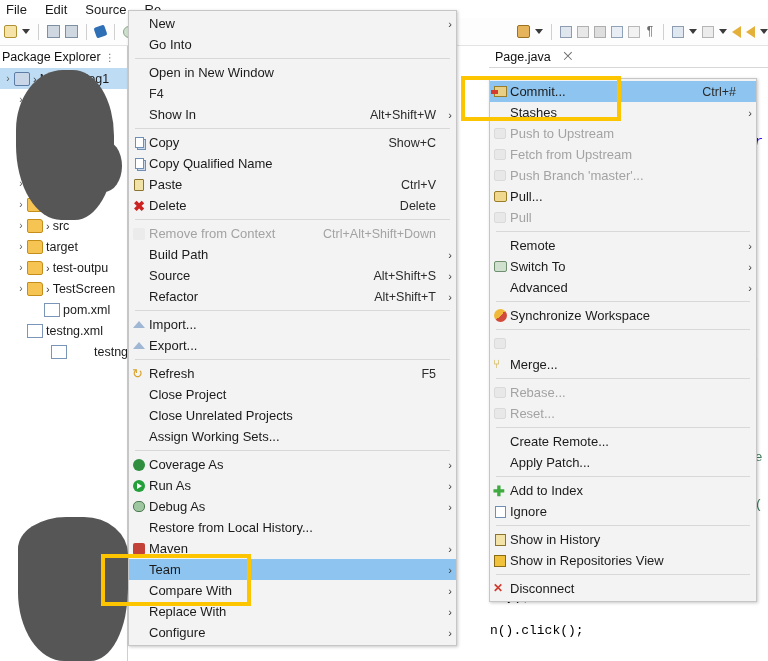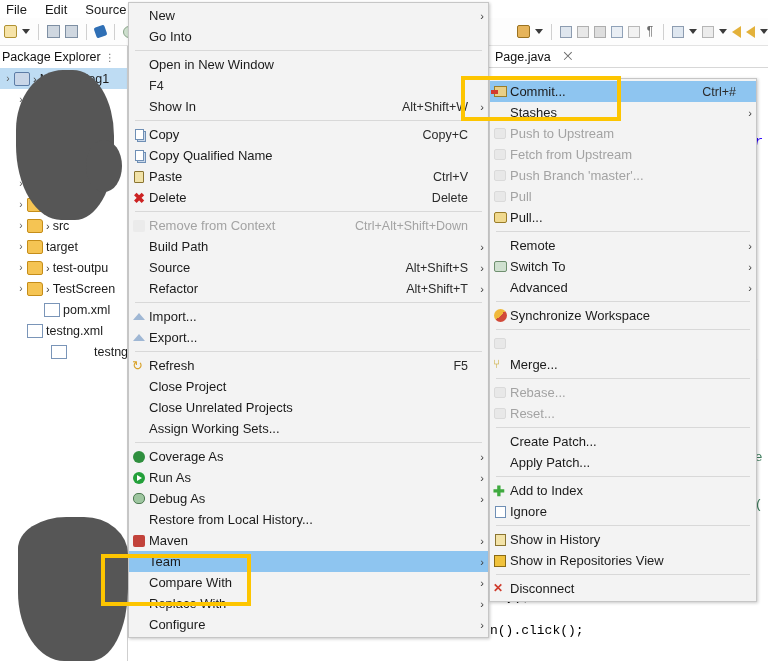--- a/index.html
+++ b/index.html
@@ -253,21 +253,21 @@
     <div class="code" id="code-container">
         <div class="cline" style="left: 258px; top: 66px; color: rgb(42, 0, 255); font-style: italic;">er</div>
         <div class="cline" style="left: 256px; top: 282px; color: rgb(42, 0, 255);">e,</div>
         <div class="cline" style="left: 258px; top: 382px; color: rgb(63, 127, 95);">ke</div>
         <div class="cline" style="left: 258px; top: 429px; color: rgb(63, 127, 95);">t(</div>
         <div class="cline" style="left: 10px; top: 521px; color: rgb(0, 0, 0);">ty);</div>
         <div class="cline" style="left: 1px; top: 555px; color: rgb(0, 0, 0);">n().click();</div>
       </div>
   </div>
 
-  <div class="ctxmenu" id="ctx-main" style="left:128px; top:2px; width:361px;">
+  <div class="ctxmenu" id="ctx-main" style="left:128px; top:10px; width:329px;">
       <div class="mitem">
         <span class="micon"></span>
         <span class="mtext">New</span>
         <span class="maccel"></span>
         <span class="march">›</span>
       </div>
       <div class="mitem">
         <span class="micon"></span>
         <span class="mtext">Go Into</span>
         <span class="maccel"></span>
@@ -290,21 +290,21 @@
         <span class="mtext">Show In</span>
         <span class="maccel">Alt+Shift+W</span>
         <span class="march">›</span>
       </div>
       <div class="msep"></div>
       <div class="mitem">
         <span class="micon">
           <span class="g copy"></span>
         </span>
         <span class="mtext">Copy</span>
-        <span class="maccel">Copy+C</span>
+        <span class="maccel">Show+C</span>
         <span class="march"></span>
       </div>
       <div class="mitem">
         <span class="micon">
           <span class="g copy"></span>
         </span>
         <span class="mtext">Copy Qualified Name</span>
         <span class="maccel"></span>
         <span class="march"></span>
       </div>
@@ -492,36 +492,36 @@
         <span class="march"></span>
       </div>
       <div class="mitem disabled">
         <span class="micon">
           <span class="g gray" style="opacity: 0.45;"></span>
         </span>
         <span class="mtext">Push Branch 'master'...</span>
         <span class="maccel"></span>
         <span class="march"></span>
       </div>
+      <div class="mitem">
+        <span class="micon">
+          <span class="g pullc"></span>
+        </span>
+        <span class="mtext">Pull...</span>
+        <span class="maccel"></span>
+        <span class="march"></span>
+      </div>
       <div class="mitem disabled">
         <span class="micon">
           <span class="g gray" style="opacity: 0.45;"></span>
         </span>
         <span class="mtext">Pull</span>
         <span class="maccel"></span>
         <span class="march"></span>
       </div>
-      <div class="mitem">
-        <span class="micon">
-          <span class="g pullc"></span>
-        </span>
-        <span class="mtext">Pull...</span>
-        <span class="maccel"></span>
-        <span class="march"></span>
-      </div>
       <div class="msep"></div>
       <div class="mitem">
         <span class="micon"></span>
         <span class="mtext">Remote</span>
         <span class="maccel"></span>
         <span class="march">›</span>
       </div>
       <div class="mitem">
         <span class="micon">
           <span class="g switchto"></span>
@@ -574,21 +574,21 @@
         <span class="micon">
           <span class="g gray" style="opacity: 0.45;"></span>
         </span>
         <span class="mtext">Reset...</span>
         <span class="maccel"></span>
         <span class="march"></span>
       </div>
       <div class="msep"></div>
       <div class="mitem">
         <span class="micon"></span>
-        <span class="mtext">Create Patch...</span>
+        <span class="mtext">Create Remote...</span>
         <span class="maccel"></span>
         <span class="march"></span>
       </div>
       <div class="mitem">
         <span class="micon"></span>
         <span class="mtext">Apply Patch...</span>
         <span class="maccel"></span>
         <span class="march"></span>
       </div>
       <div class="msep"></div>

